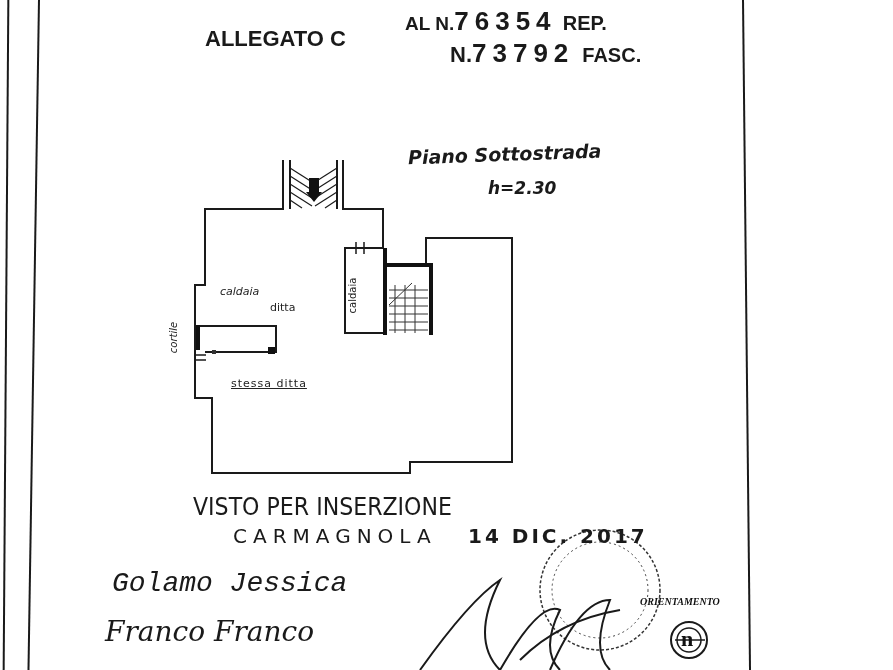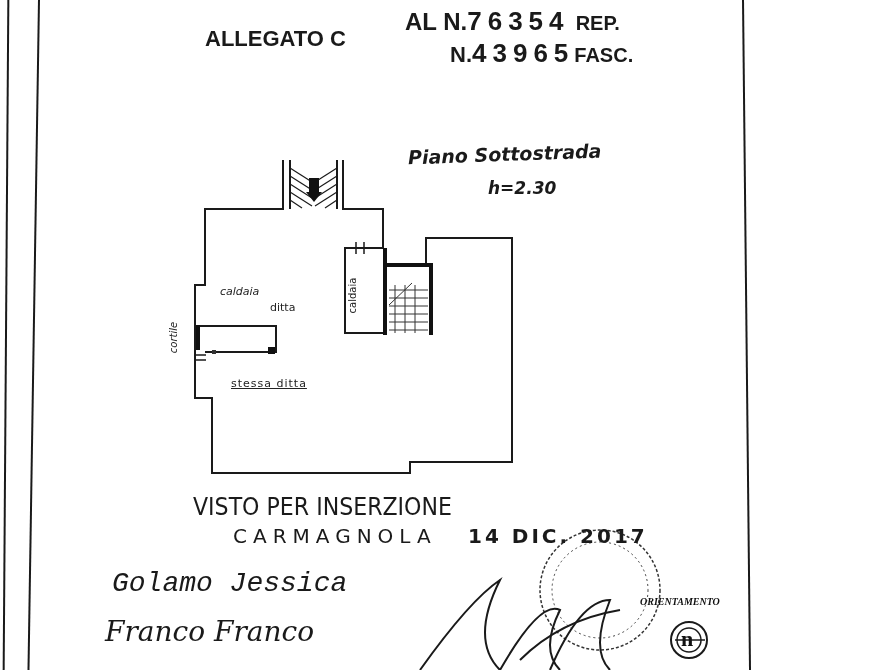--- a/index.html
+++ b/index.html
@@ -14,24 +14,24 @@
 </style>
 </head>
 <body>
 
 <div class="vline" style="left:5px;top:0;width:2px;height:670px;transform:rotate(0.4deg);"></div>
 <div class="vline" style="left:38px;top:0;width:2px;height:670px;transform:rotate(0.9deg);transform-origin:top;"></div>
 <div class="vline" style="left:742px;top:0;width:2px;height:670px;transform:rotate(-0.6deg);transform-origin:top;"></div>
 
 <div class="abs hdr" style="left:205px;top:26px;font-size:22px;">ALLEGATO C</div>
 <div class="abs hdr" style="left:405px;top:6px;font-size:22px;white-space:nowrap;">
-  <span style="font-size:24px;margin-top:13px;">AL N.</span><span style="font-size:26px;letter-spacing:6px;">76354</span> <span style="font-size:20px;">REP.</span>
+  <span style="font-size:19px;margin-top:13px;">AL N.</span><span style="font-size:26px;letter-spacing:6px;">76354</span> <span style="font-size:20px;">REP.</span>
 </div>
 <div class="abs hdr" style="left:450px;top:38px;font-size:22px;white-space:nowrap;">
-  <span style="font-size:22px;">N.</span><span style="font-size:26px;letter-spacing:6px;">43965</span><span style="font-size:20px;">FASC.</span>
+  <span style="font-size:22px;">N.</span><span style="font-size:26px;letter-spacing:6px;">73792</span><span style="font-size:20px;margin-left:8px;">FASC.</span>
 </div>
 
 <div class="abs hand" style="left:408px;top:143px;font-size:19px;transform:rotate(-2deg);">Piano Sottostrada</div>
 <div class="abs hand" style="left:488px;top:178px;font-size:17px;">h=2.30</div>
 
 <svg width="893" height="670">
   <g stroke="#1a1a1a" fill="none" stroke-width="2">
 
     <polyline points="283,160 283,209 205,209 205,285 195,285 195,398 212,398 212,473 410,473 410,462 512,462 512,238 426,238 426,265"></polyline>
     <polyline points="343,160 343,209 383,209 383,248"></polyline>

